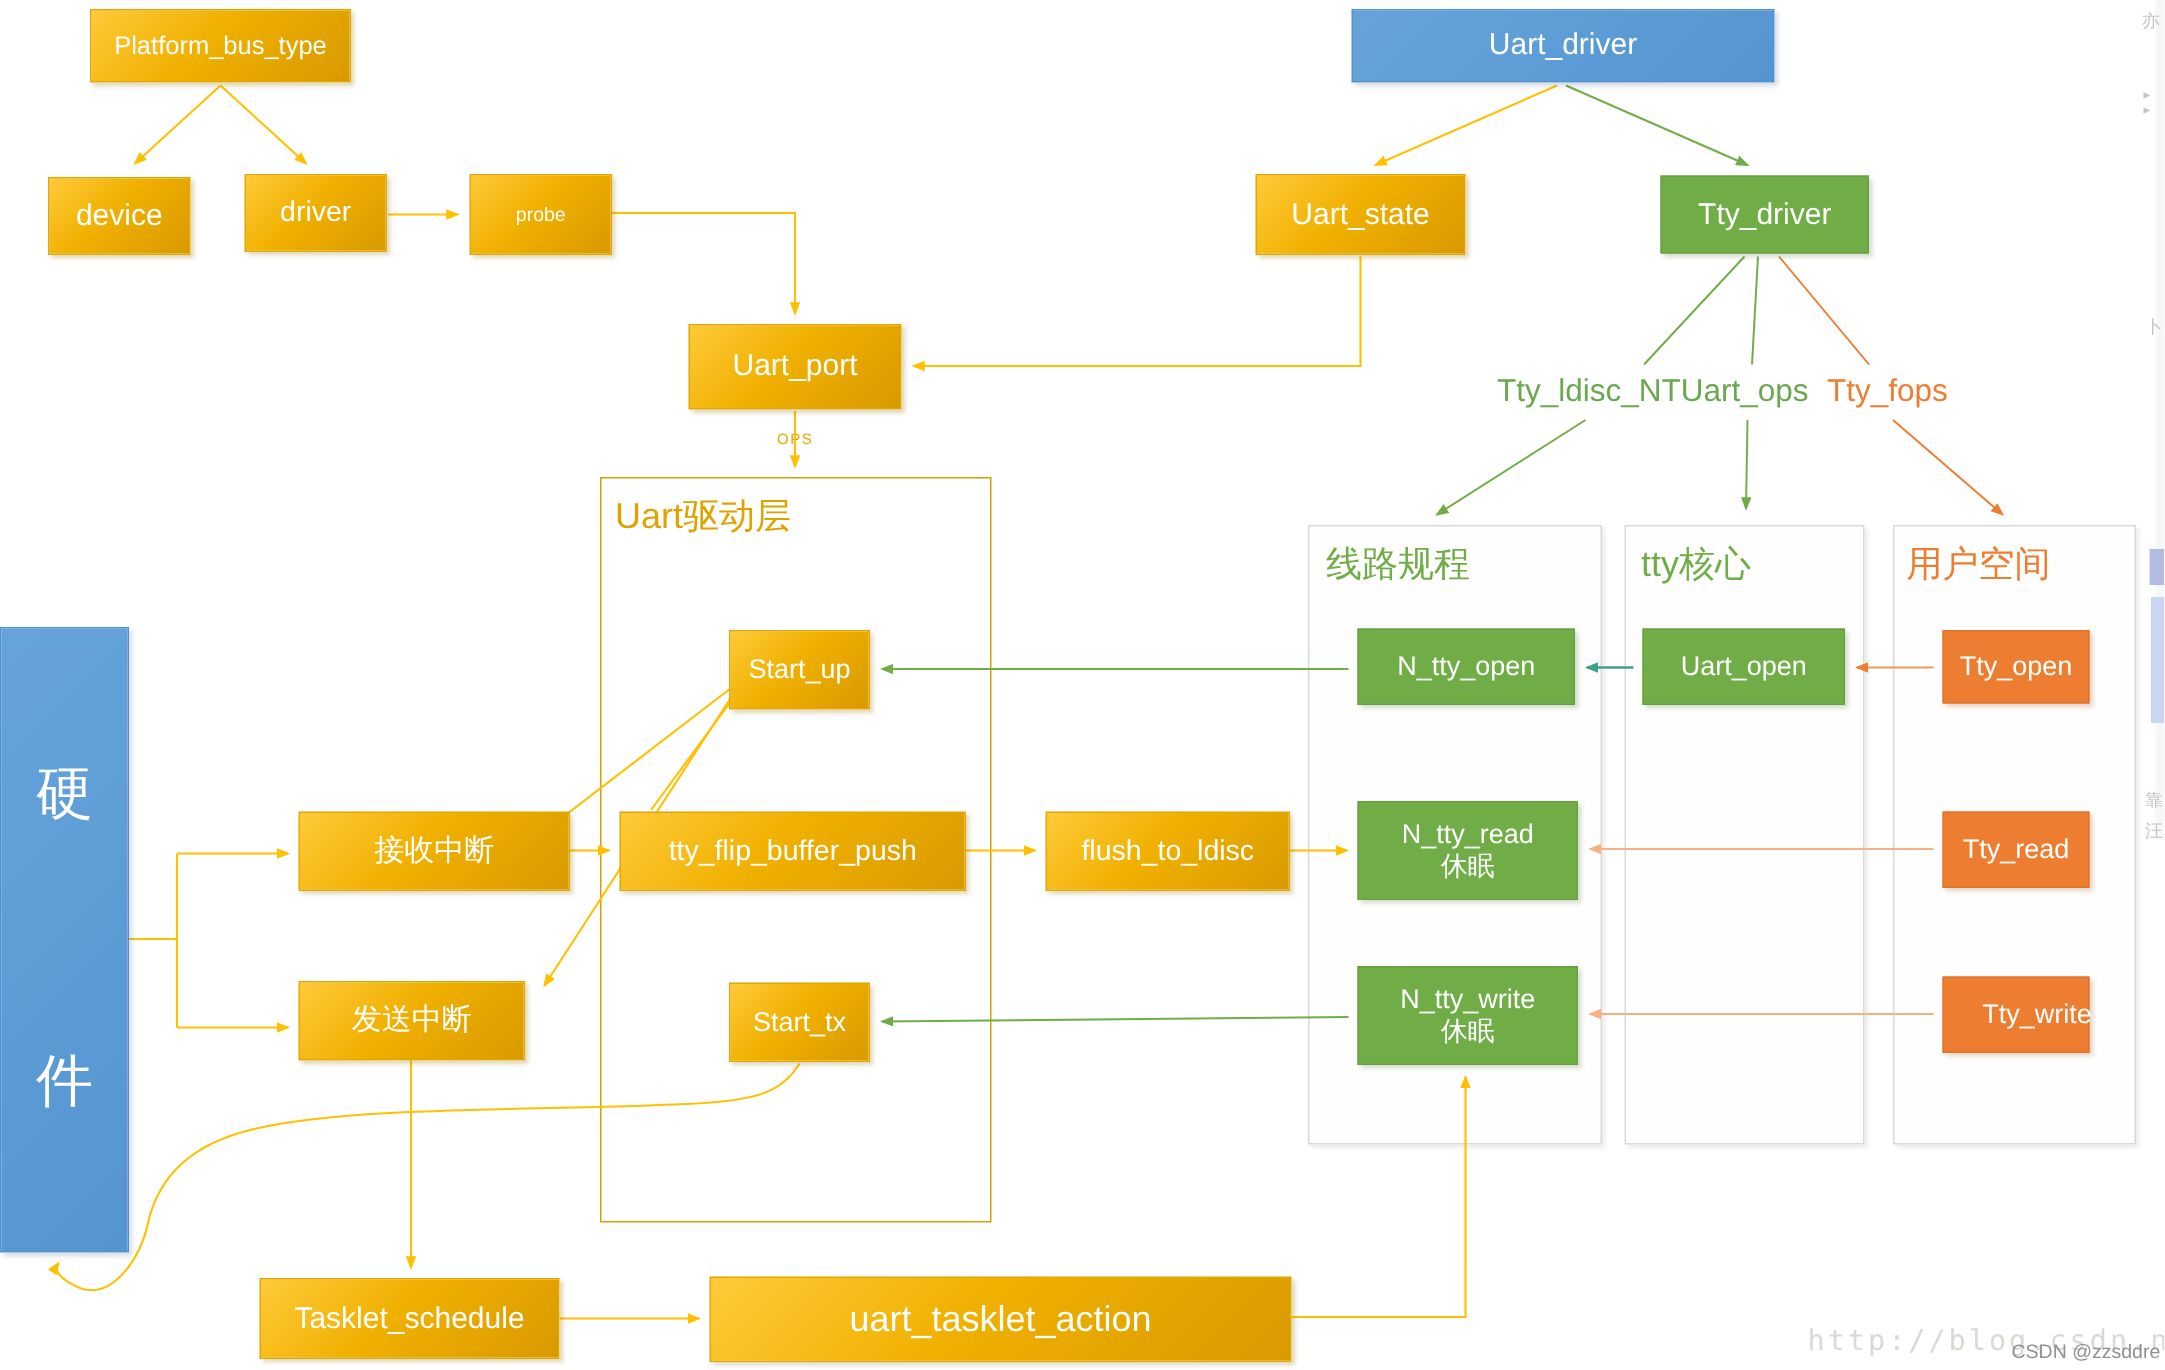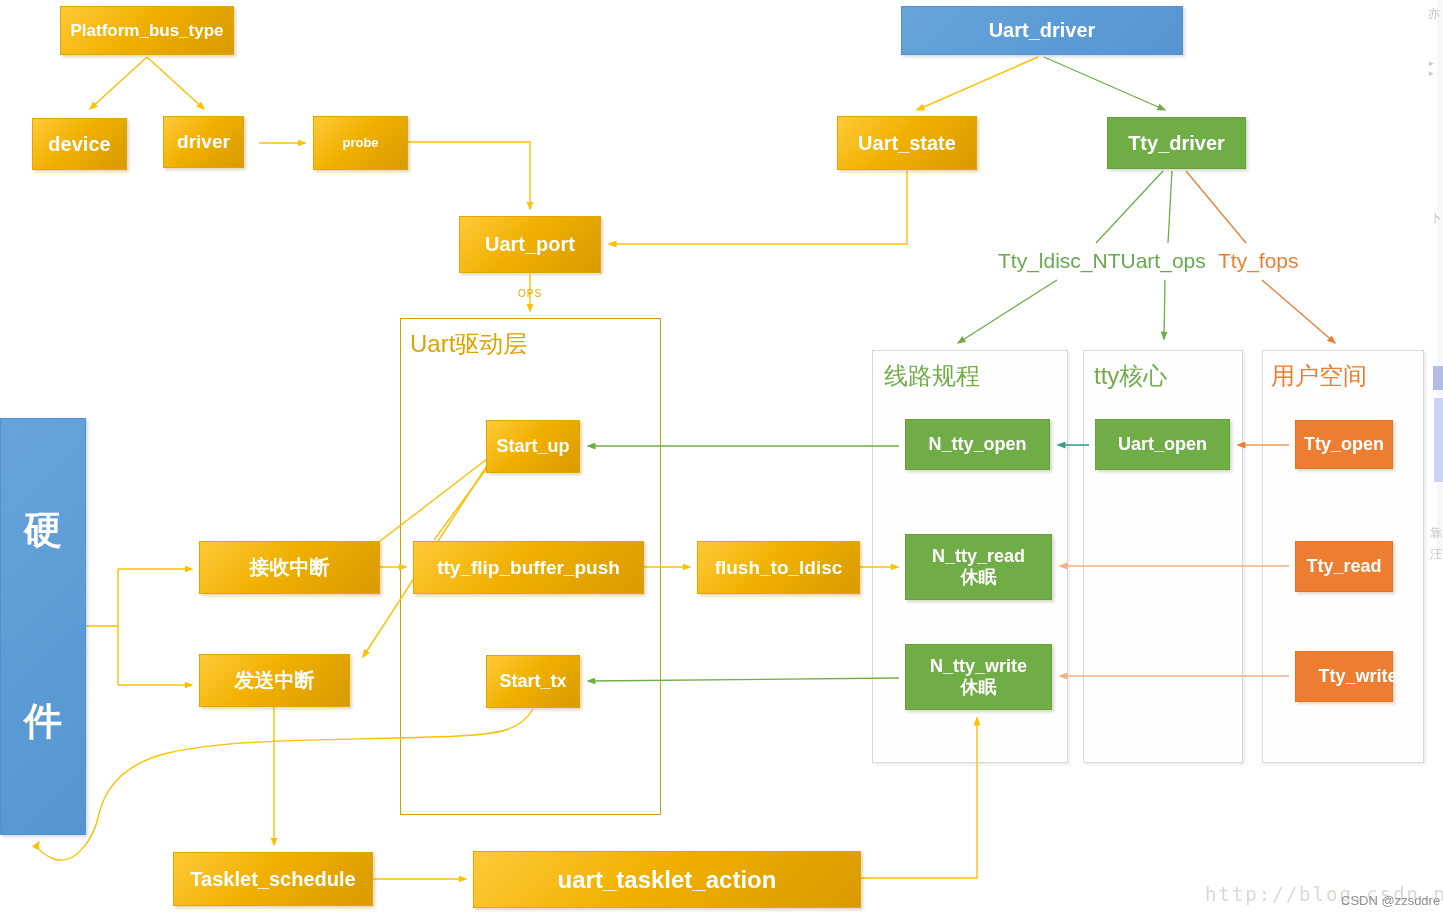--- a/index.html
+++ b/index.html
@@ -4,21 +4,20 @@
 <style>
   html,body{margin:0;padding:0;background:#ffffff;}
   #stage{
     position:relative;width:1443px;height:913px;overflow:hidden;
     background:#ffffff;font-family:"Liberation Sans",sans-serif;
   }
   .box{
     position:absolute;display:flex;align-items:center;justify-content:center;
     color:#fff;text-align:center;line-height:1.15;box-sizing:border-box;
     white-space:nowrap;
-    font-weight:bold;
   }
   .gold{
     background:linear-gradient(135deg,#ffca39 0%,#f0b000 45%,#d89a00 100%);
     border:1px solid #e2a600;
     box-shadow:2px 2px 3px rgba(140,110,0,.28);
   }
   .blue{
     background:linear-gradient(135deg,#66a3da 0%,#5b9bd5 60%,#5694cf 100%);
     border:1px solid #5191cd;
     box-shadow:2px 2px 3px rgba(90,110,140,.25);
@@ -150,21 +149,21 @@
       <line x1="1289" y1="676" x2="1060" y2="676" stroke="#F4B183" stroke-width="1.4" marker-end="url(#mOrangeL)"></line>
     </g>
   </svg>
 
   <div class="edge-label" style="left:998px;top:249px;color:#6aa84f;">Tty_ldisc_NTUart_ops</div>
   <div class="edge-label" style="left:1218px;top:249px;color:#ed7d31;">Tty_fops</div>
   <div class="edge-label" style="left:518px;top:288px;color:#e3a900;font-size:10px;letter-spacing:1px;">OPS</div>
 
   <div class="box gold" style="left:60px;top:6px;width:174px;height:49px;font-size:17px;">Platform_bus_type</div>
   <div class="box gold" style="left:32px;top:118px;width:95px;height:52px;font-size:20px;">device</div>
-  <div class="box gold" style="left:163px;top:116px;width:81px;height:52px;font-size:19px;">driver</div>
+  <div class="box gold" style="left:163px;top:116px;width:95px;height:52px;font-size:19px;">driver</div>
   <div class="box gold" style="left:313px;top:116px;width:95px;height:54px;font-size:13px;">probe</div>
 
   <div class="box blue" style="left:901px;top:6px;width:282px;height:49px;font-size:20px;">Uart_driver</div>
   <div class="box gold" style="left:837px;top:116px;width:140px;height:54px;font-size:20px;">Uart_state</div>
   <div class="box green" style="left:1107px;top:117px;width:139px;height:52px;font-size:20px;">Tty_driver</div>
 
   <div class="box gold" style="left:459px;top:216px;width:142px;height:57px;font-size:20px;">Uart_port</div>
 
   <div class="box gold" style="left:486px;top:420px;width:94px;height:53px;font-size:18px;">Start_up</div>
   <div class="box gold" style="left:413px;top:541px;width:231px;height:53px;font-size:19px;">tty_flip_buffer_push</div>

